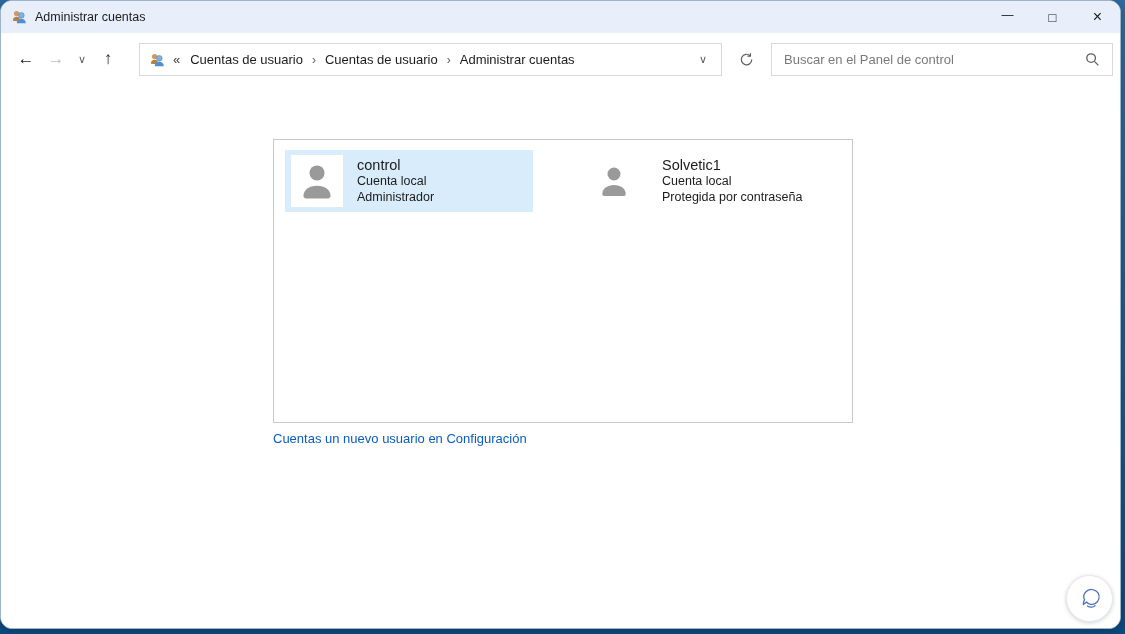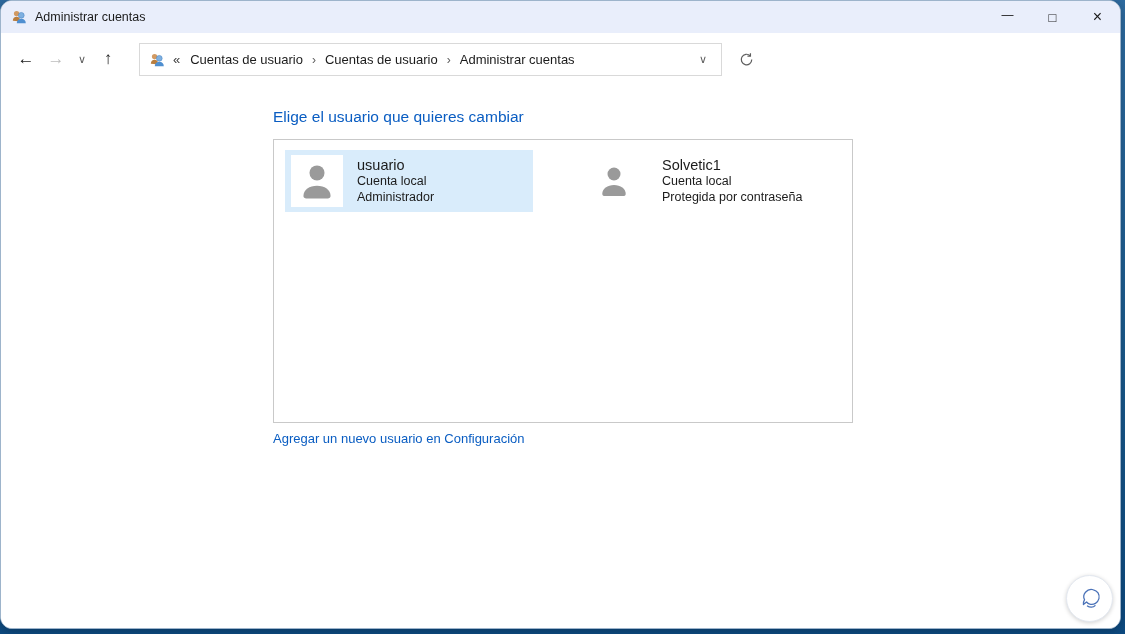--- a/index.html
+++ b/index.html
@@ -161,36 +161,42 @@
       <button class="addr-chevron"><span>∨</span></button>
     </div>
 
     <button class="refresh-btn">
       <svg width="15" height="15" viewBox="0 0 16 16">
         <path d="M13.6 8a5.6 5.6 0 1 1-1.7-4" fill="none" stroke="#5d5d5d" stroke-width="1.3"></path>
         <path d="M12.2 1.2v3.2H9" fill="none" stroke="#5d5d5d" stroke-width="1.3"></path>
       </svg>
     </button>
 
+    <div class="searchbox">
+      <input type="text" placeholder="Buscar en el Panel de control" style="">
+      <svg class="mag" viewBox="0 0 16 16">
+        <circle cx="6.5" cy="6.5" r="4.6" fill="none" stroke="#5f5f5f" stroke-width="1.4"></circle>
+        <line x1="10" y1="10" x2="14.3" y2="14.3" stroke="#5f5f5f" stroke-width="1.4"></line>
+      </svg>
+    </div>
   </div>
 
   <div class="content">
-    <div class="page-heading">Elige el usuario que quieres cambiar</div>
 
     <div class="user-panel">
 
       <div class="user-tile t1 selected">
         <div class="avatar-box">
           <svg viewBox="0 0 24 24">
             <circle cx="12" cy="7.6" r="4.1" fill="#9a9a9a"></circle>
             <path d="M4.6 20.2c0-3.4 3.3-5.6 7.4-5.6s7.4 2.2 7.4 5.6c0 .9-.7 1.3-1.5 1.3H6.1c-.8 0-1.5-.4-1.5-1.3z" fill="#9a9a9a"></path>
           </svg>
         </div>
         <div class="user-text">
-          <div class="user-name">usuario</div>
+          <div class="user-name">control</div>
           <div class="user-line">Cuenta local</div>
           <div class="user-line">Administrador</div>
         </div>
       </div>
 
       <div class="user-tile t2">
         <div class="avatar-box">
           <svg viewBox="0 0 24 24" style="width:38px;height:38px">
             <circle cx="12" cy="7.6" r="4.1" fill="#9a9a9a"></circle>
             <path d="M4.6 20.2c0-3.4 3.3-5.6 7.4-5.6s7.4 2.2 7.4 5.6c0 .9-.7 1.3-1.5 1.3H6.1c-.8 0-1.5-.4-1.5-1.3z" fill="#9a9a9a"></path>
@@ -198,21 +204,21 @@
         </div>
         <div class="user-text">
           <div class="user-name">Solvetic1</div>
           <div class="user-line">Cuenta local</div>
           <div class="user-line">Protegida por contraseña</div>
         </div>
       </div>
 
     </div>
 
-    <a class="add-user-link">Agregar un nuevo usuario en Configuración</a>
+    <a class="add-user-link">Cuentas un nuevo usuario en Configuración</a>
   </div>
 
 </div>
 
 <div class="help-bubble">
   <svg width="34" height="34" viewBox="0 0 46 46">
     <path d="M27.5 10.5c5.5 1 9 6.5 7.6 12.1-1.4 5.5-7 8.9-12.4 7.4-1.9-.5-3.1-1.4-4.4-2.9l-4.2 3.4c-.4-2.4.4-4.8 1.5-6.7-1.6-3-1.2-7 1.3-9.9 2.5-3 7.1-4.4 10.6-3.4z" fill="none" stroke="#4a72b8" stroke-width="1.7" stroke-linejoin="round"></path>
     <path d="M19.5 32.5c2.8 2.1 8.2 2.3 10.3-.6" fill="none" stroke="#4a72b8" stroke-width="1.7" stroke-linecap="round"></path>
   </svg>
 </div>

